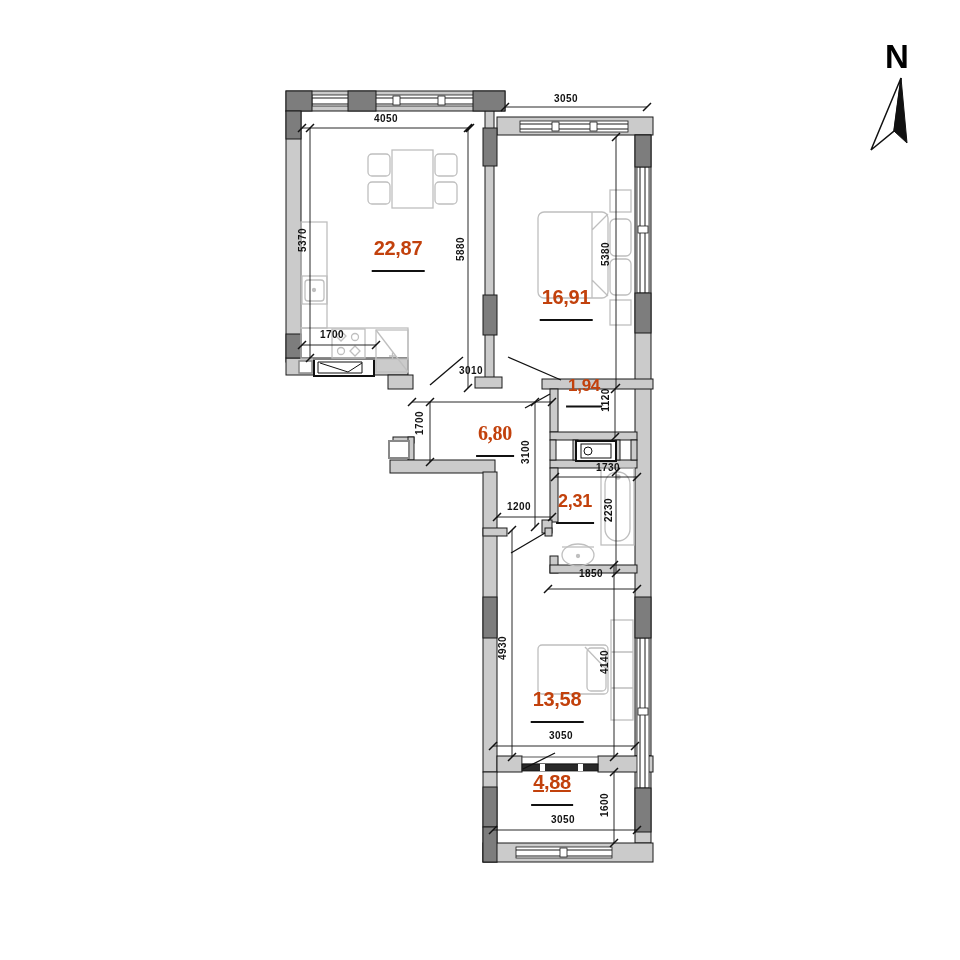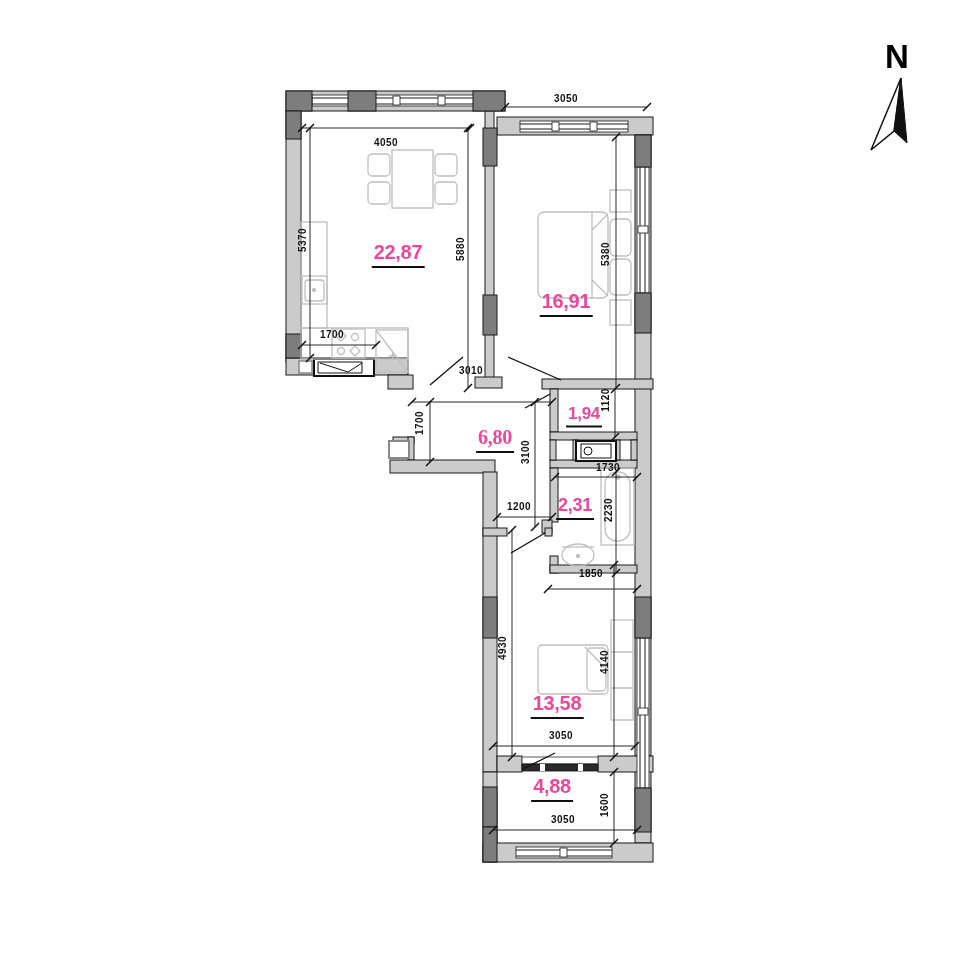--- a/index.html
+++ b/index.html
@@ -1,20 +1,20 @@
 <!DOCTYPE html>
 <html><head>
 <meta charset="utf-8">
 <style>
   html,body{margin:0;padding:0;background:#fff;}
   .canvas{position:relative;width:960px;height:960px;background:#fff;overflow:hidden;
           font-family:"Liberation Sans",sans-serif;}
   .plan-svg{position:absolute;left:0;top:0;}
   .room{position:absolute;transform:translate(-50%,-50%);font:700 20px/1 "Liberation Sans",sans-serif;
-        color:#ec4899;border-bottom:2.5px solid #111;padding:0 2px 4px;letter-spacing:-0.3px;white-space:nowrap;}
+        color:#c2410c;border-bottom:2.5px solid #111;padding:0 2px 12px;letter-spacing:-0.3px;white-space:nowrap;}
   .dim{position:absolute;transform:translate(-50%,-50%);font:700 10px/1 "Liberation Sans",sans-serif;
        color:#111;letter-spacing:0.4px;white-space:nowrap;}
   .dim.v{transform:translate(-50%,-50%) rotate(-90deg);}
   .north-n{position:absolute;transform:translate(-50%,-50%);font:700 33px/1 "Liberation Sans",sans-serif;color:#000;}
 </style>
 </head>
 <body>
 
 <div class="canvas">
 
@@ -227,26 +227,26 @@
       <polygon points="901,78 871,150 894,131" fill="#fff" stroke="#111" stroke-width="1.5"></polygon>
       <polygon points="901,78 894,131 907,143" fill="#111" stroke="#111" stroke-width="1"></polygon>
     </g>
   </svg>
 
   <div class="north-n" style="left:897px;top:56px;">N</div>
 
   <div class="room" style="left:398px;top:255px;">22,87</div>
   <div class="room" style="left:566px;top:256px;margin-top:48px;">16,91</div>
   <div class="room" style="left:495px;top:440px;font-family:Liberation Serif, serif;">6,80</div>
-  <div class="room" style="left:584px;top:416px;font-size:17px;">1,94</div>
+  <div class="room" style="left:584px;top:392px;font-size:17px;">1,94</div>
   <div class="room" style="left:575px;top:508px;font-size:18px;">2,31</div>
   <div class="room" style="left:557px;top:706px;">13,58</div>
-  <div class="room" style="left:552px;top:789px;">4,88</div>
-
-  <div class="dim" style="left:386px;top:119px;margin-top:24px;">4050</div>
+  <div class="room" style="left:552px;top:789px;text-decoration:underline;">4,88</div>
+
+  <div class="dim" style="left:386px;top:119px;">4050</div>
   <div class="dim" style="left:566px;top:99px;">3050</div>
   <div class="dim v" style="left:303px;top:240px;">5370</div>
   <div class="dim v" style="left:461px;top:249px;">5880</div>
   <div class="dim v" style="left:606px;top:254px;">5380</div>
   <div class="dim" style="left:332px;top:335px;">1700</div>
   <div class="dim" style="left:471px;top:371px;">3010</div>
   <div class="dim v" style="left:420px;top:423px;">1700</div>
   <div class="dim v" style="left:526px;top:452px;">3100</div>
   <div class="dim v" style="left:606px;top:400px;">1120</div>
   <div class="dim" style="left:596px;top:468px;margin-left:12px;">1730</div>

